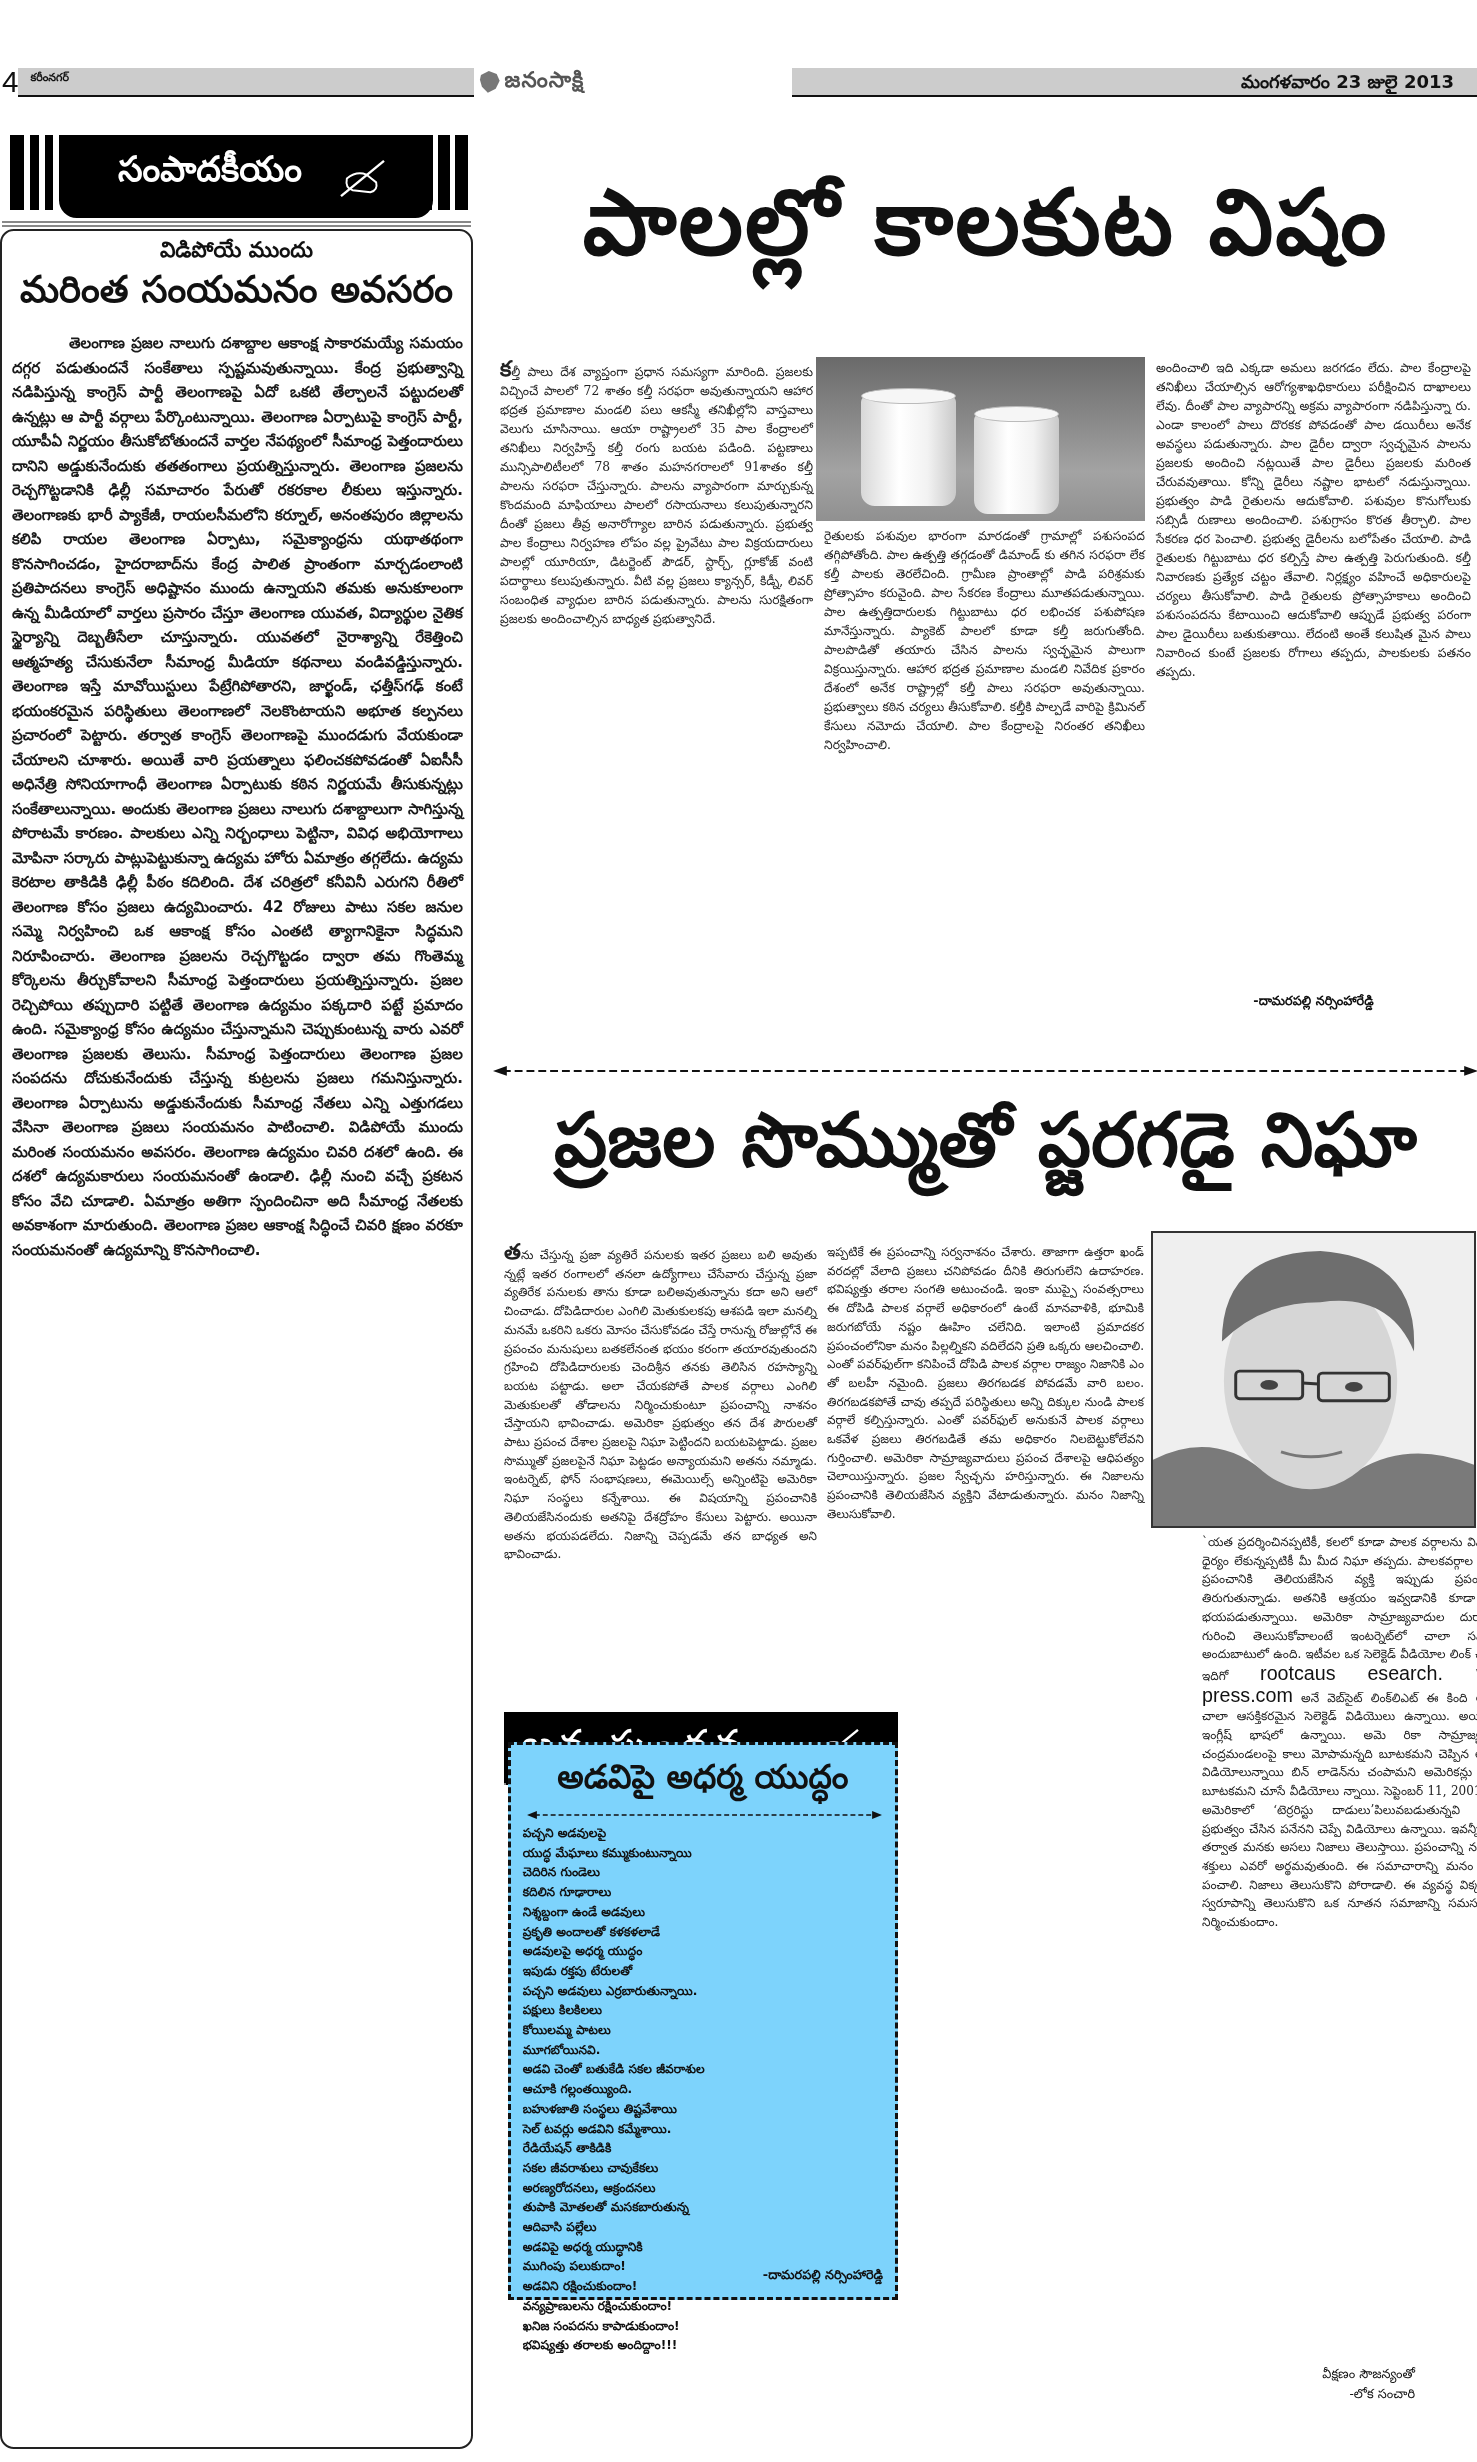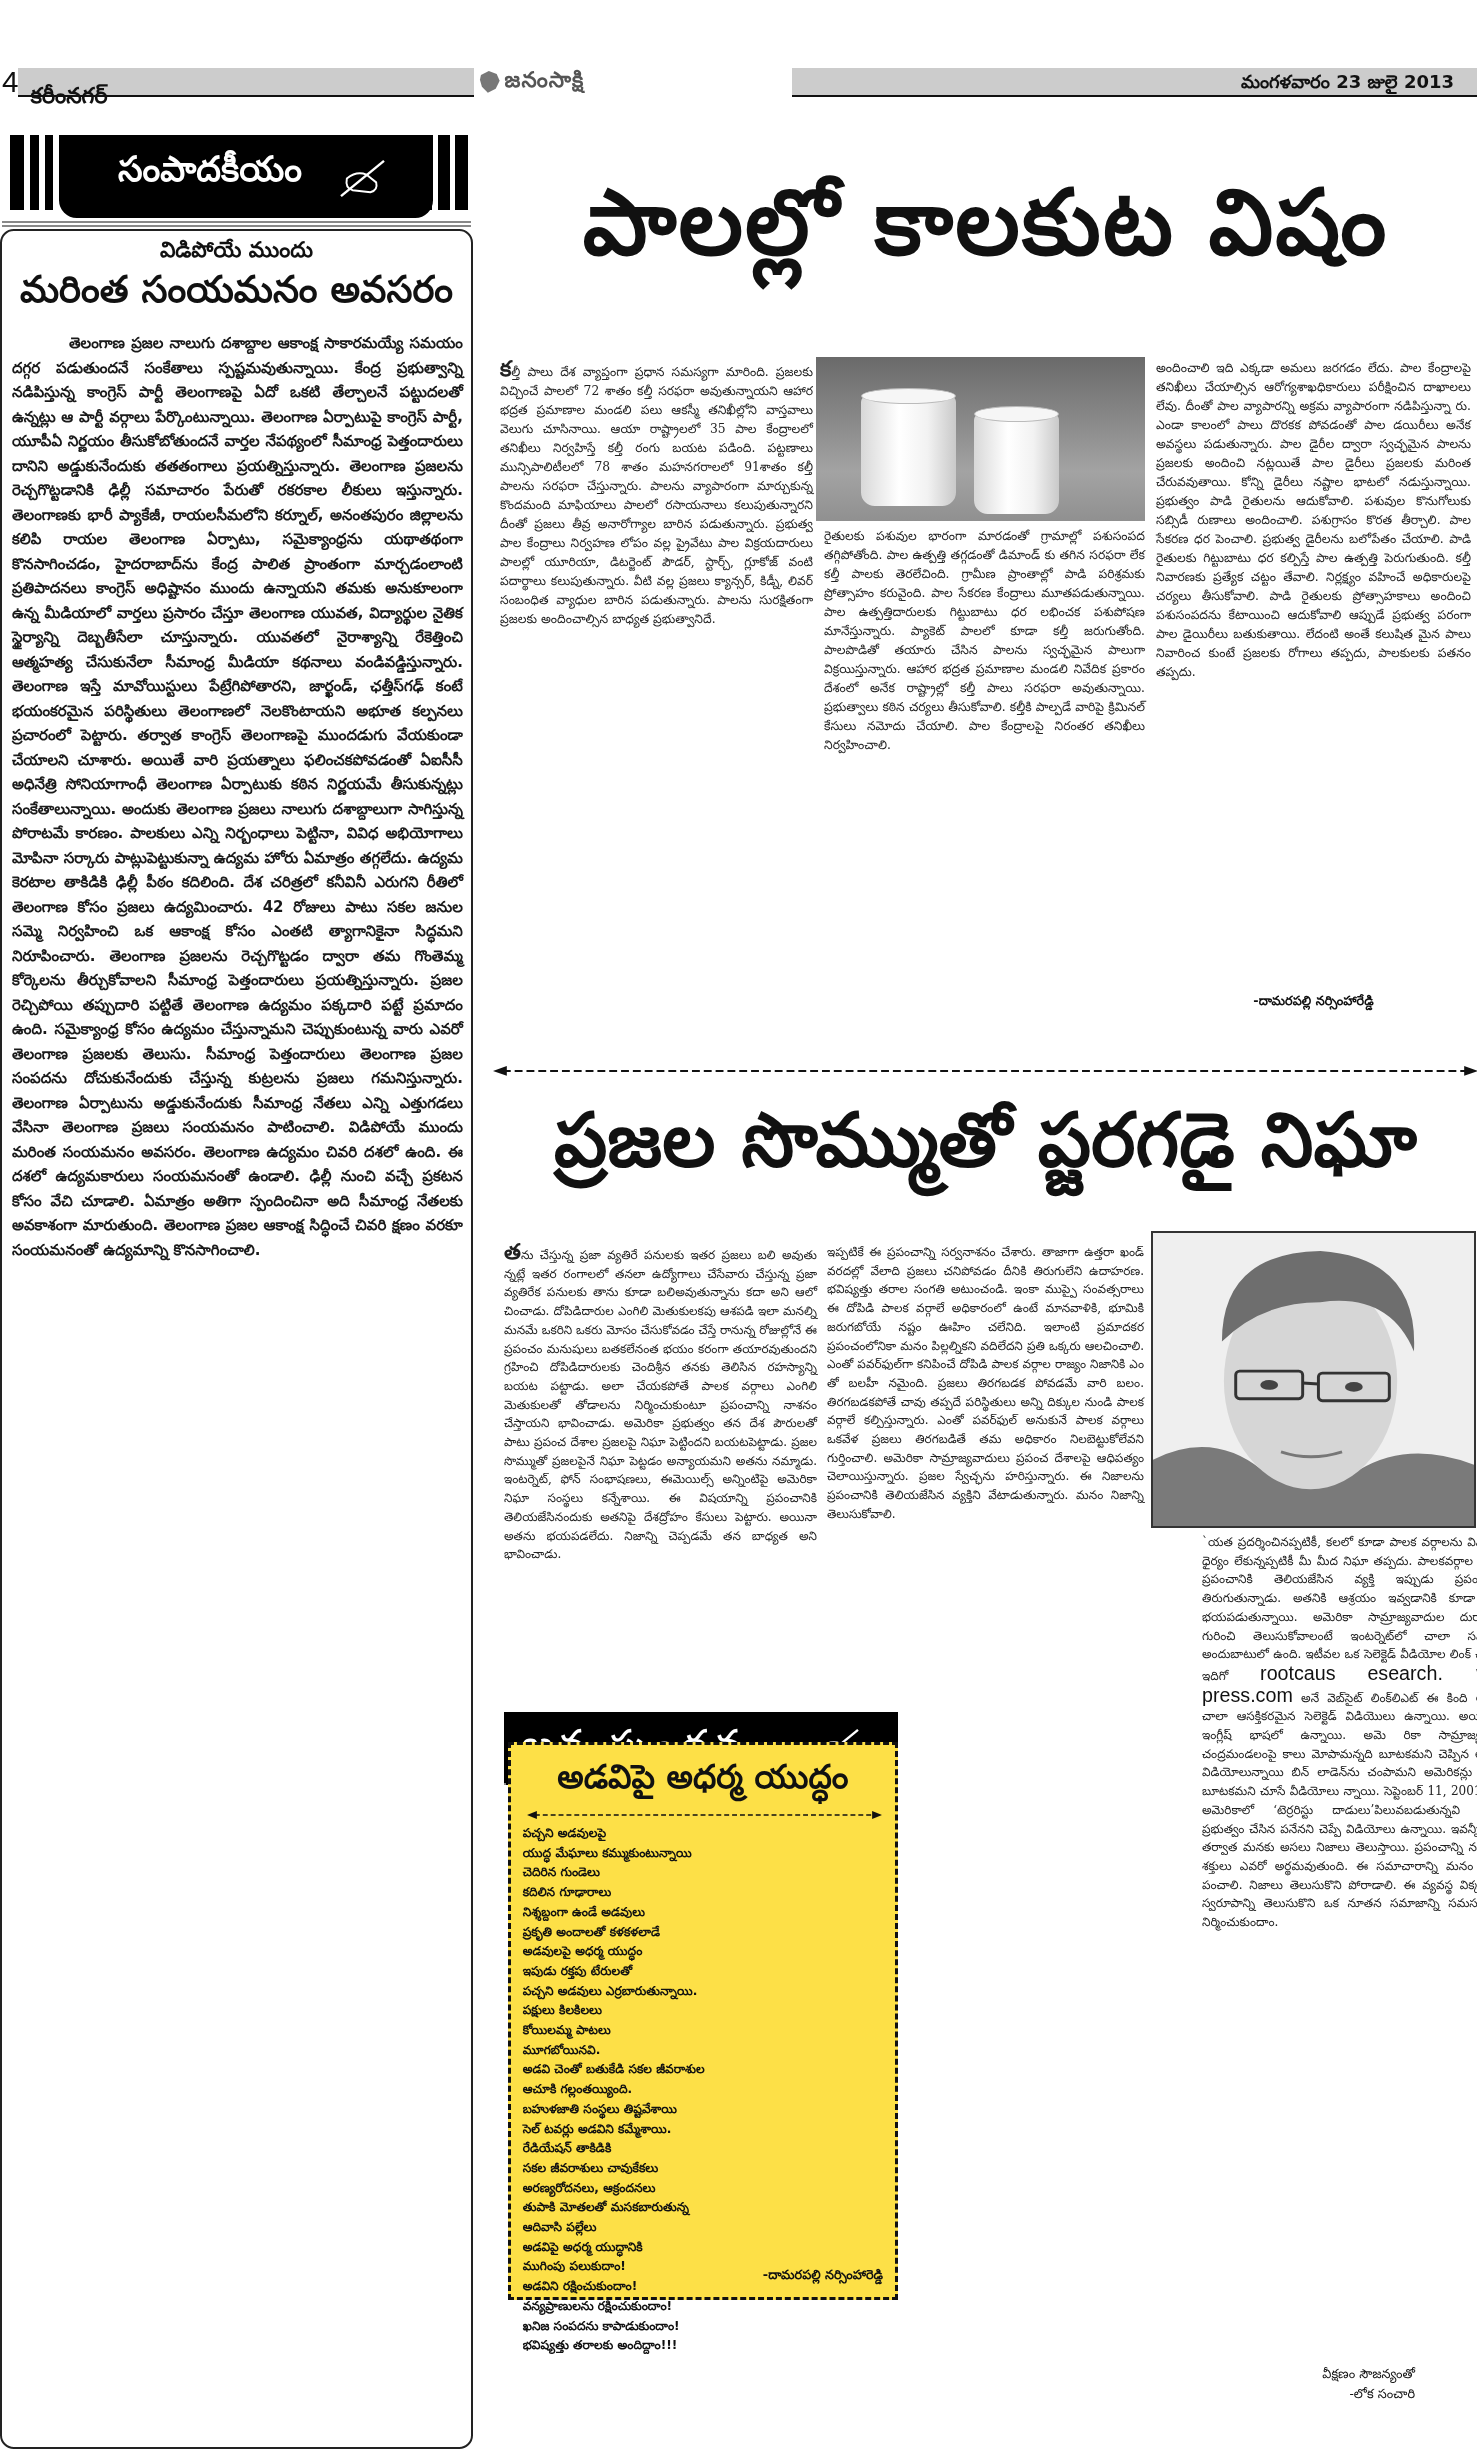--- a/index.html
+++ b/index.html
@@ -3,21 +3,21 @@
 <meta charset="utf-8">
 <style>
   * { box-sizing: border-box; margin: 0; padding: 0; }
   html, body { width: 1478px; height: 2463px; background: #ffffff; overflow: hidden; }
   body { position: relative; font-family: "DejaVu Sans", sans-serif; color: #111; }
 
   
   .masthead { position: absolute; left: 0; top: 65px; width: 1478px; height: 33px; }
   .page-num { position: absolute; left: 2px; top: 0; font-family: "Liberation Sans", sans-serif; font-size: 29.6px; line-height: 33px; color: #111; }
   .bar-left { position: absolute; left: 17.7px; top: 3px; width: 456px; height: 28.6px; background: #cccccc; border-bottom: 2px solid #111; }
-  .bar-left span { position: absolute; left: 12.8px; top: 15px; font-size: 22px; font-weight: bold; text-align: center; }
+  .bar-left span { position: absolute; left: 12.8px; top: 3px; font-size: 11px; font-weight: bold; text-align: center; }
   .logo { position: absolute; left: 477px; top: 0; width: 296px; height: 33px; display: flex; align-items: center; }
   .logo .emblem { width: 25.6px; height: 25.6px; }
   .logo span { font-size: 21.7px; font-weight: bold; color: #555; margin-left: 2px; letter-spacing: 1px; }
   .bar-right { position: absolute; left: 792px; top: 3px; width: 686px; height: 28.6px; background: #cccccc; border-bottom: 2px solid #111; }
   .bar-right span { position: absolute; right: 24px; top: 3px; font-size: 18px; font-weight: bold; text-align: center; }
 
   
   .editorial { position: absolute; left: 0; top: 130px; width: 475px; height: 2320px; }
   .ed-banner { position: absolute; left: 9.9px; top: 4.9px; width: 458px; height: 83px; }
   .ed-banner .stripe { position: absolute; top: 0; height: 75px; background: #000; }
@@ -54,21 +54,21 @@
   .snow-col3 { left: 1155px; top: 1533px; width: 317px; font-size: 12px; line-height: 18.7px; margin-left: 47px; }
   .snow-photo { position: absolute; left: 1151px; top: 1231px; width: 325px; height: 297px; border: 2px solid #333; background: #ededed; overflow: hidden; }
   .web { font-family: "Liberation Sans", sans-serif; font-size: 19.7px; color: #111; }
   .snow-byline { position: absolute; left: 1098px; top: 2364px; width: 317px; text-align: right; font-size: 12.8px; font-family: "DejaVu Serif", serif; line-height: 19.7px; }
 
   
   .poem-wrap { position: absolute; left: 504px; top: 1667px; width: 394px; height: 690px; }
   .poem-head { position: absolute; left: 0; top: 0; width: 394px; height: 73px; background: #000; border-bottom: 2px dotted #888; margin-top: 45px; }
   .poem-head span { position: absolute; left: 17.7px; top: 7.9px; color: #fff; font-size: 43px; font-family: "DejaVu Serif", serif; letter-spacing: 3.9px; }
   .poem-head .pen { position: absolute; left: 303px; top: 13.8px; width: 59px; height: 43px; }
-  .poem-box { position: absolute; left: 3.9px; top: 75px; width: 390px; height: 558px; background: #fde047; border: 3px dashed #111; }
+  .poem-box { position: absolute; left: 3.9px; top: 75px; width: 390px; height: 558px; background: #7dd3fc; border: 3px dashed #111; }
   .poem-title { position: absolute; left: 0; top: 9.9px; width: 100%; text-align: center; font-size: 33px; font-family: "DejaVu Sans", sans-serif; line-height: 43px; }
   .poem-arrow { position: absolute; left: 15.8px; top: 65px; width: 355px; height: 9.9px; }
   .poem-lines { position: absolute; left: 11.8px; top: 79px; width: 364px; font-size: 12.2px; line-height: 19.7px; font-weight: bold; color: #111; }
   .poem-lines div { white-space: nowrap; }
   .poem-byline { position: absolute; right: 11.8px; bottom: 11.8px; font-size: 12.8px; font-weight: bold; }
 </style>
 </head>
 <body>
 
 <header class="masthead">

